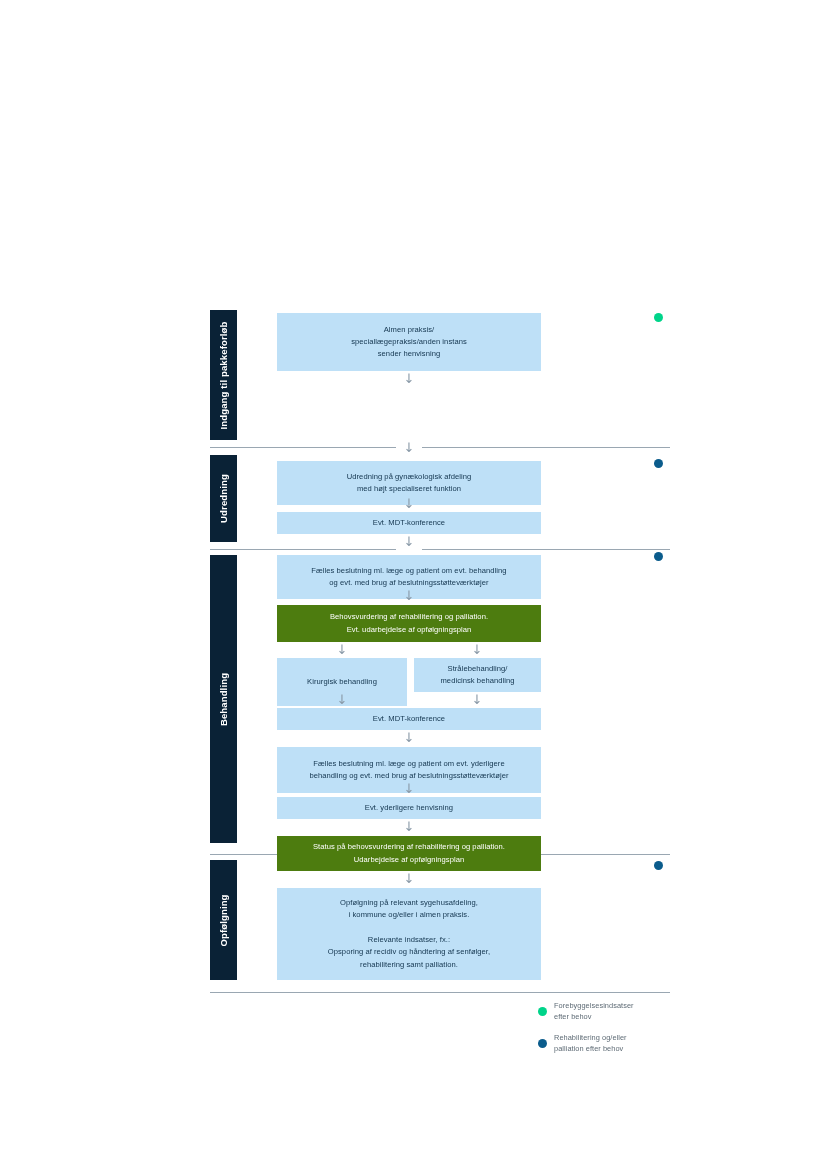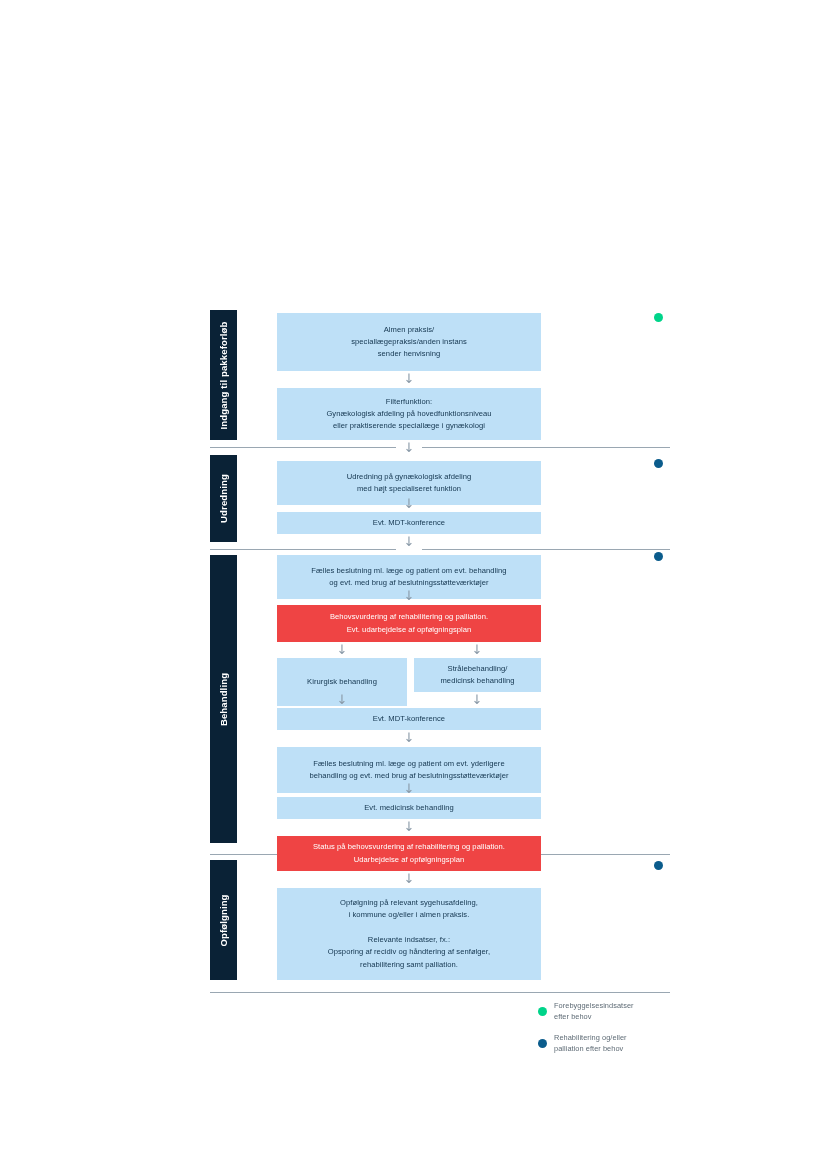--- a/index.html
+++ b/index.html
@@ -55,21 +55,21 @@
     padding: 6px 10px;
     font-size: 7.6px;
     line-height: 1.62;
     letter-spacing: 0.05px;
   }
   .box-light {
     background: #BEE0F7;
     color: #12344E;
   }
   .box-dark {
-    background: #ef4444;
+    background: #4d7c0f;
     color: #ffffff;
   }
   .box-text { display: block; width: 100%; }
 
   
   .arrow {
     position: absolute;
     width: 14px;
     text-align: center;
     color: #8A9AA8;
@@ -157,23 +157,20 @@
   <div class="dot" style="left:654px;top:459px;background:#0B5C8C;"></div>
   <div class="dot" style="left:654px;top:552px;background:#0B5C8C;"></div>
   <div class="dot" style="left:654px;top:861px;background:#0B5C8C;"></div>
 
   <div class="box box-light" style="left:277px;top:313px;width:264px;height:58px;">
     <span class="box-text">Almen praksis/<br>speciallægepraksis/anden instans<br>sender henvisning</span>
   </div>
 
   <div class="arrow" style="left:402px;top:372px;">↓</div>
 
-  <div class="box box-light" style="left:277px;top:388px;width:264px;height:52px;">
-    <span class="box-text">Filterfunktion:<br>Gynækologisk afdeling på hovedfunktionsniveau<br>eller praktiserende speciallæge i gynækologi</span>
-  </div>
 
   <div class="arrow" style="left:402px;top:441px;">↓</div>
 
   <div class="box box-light" style="left:277px;top:461px;width:264px;height:44px;">
     <span class="box-text">Udredning på gynækologisk afdeling<br>med højt specialiseret funktion</span>
   </div>
 
   <div class="arrow" style="left:402px;top:497px;">↓</div>
 
   <div class="box box-light" style="left:277px;top:512px;width:264px;height:22px;">
@@ -212,21 +209,21 @@
 
   <div class="arrow" style="left:402px;top:731px;">↓</div>
 
   <div class="box box-light" style="left:277px;top:747px;width:264px;height:46px;">
     <span class="box-text">Fælles beslutning ml. læge og patient om evt. yderligere<br>behandling og evt. med brug af beslutningsstøtteværktøjer</span>
   </div>
 
   <div class="arrow" style="left:402px;top:782px;">↓</div>
 
   <div class="box box-light" style="left:277px;top:797px;width:264px;height:22px;">
-    <span class="box-text">Evt. medicinsk behandling</span>
+    <span class="box-text">Evt. yderligere henvisning</span>
   </div>
 
   <div class="arrow" style="left:402px;top:820px;">↓</div>
 
   <div class="box box-dark" style="left:277px;top:836px;width:264px;height:35px;">
     <span class="box-text">Status på behovsvurdering af rehabilitering og palliation.<br>Udarbejdelse af opfølgningsplan</span>
   </div>
 
   <div class="arrow" style="left:402px;top:872px;">↓</div>
 

